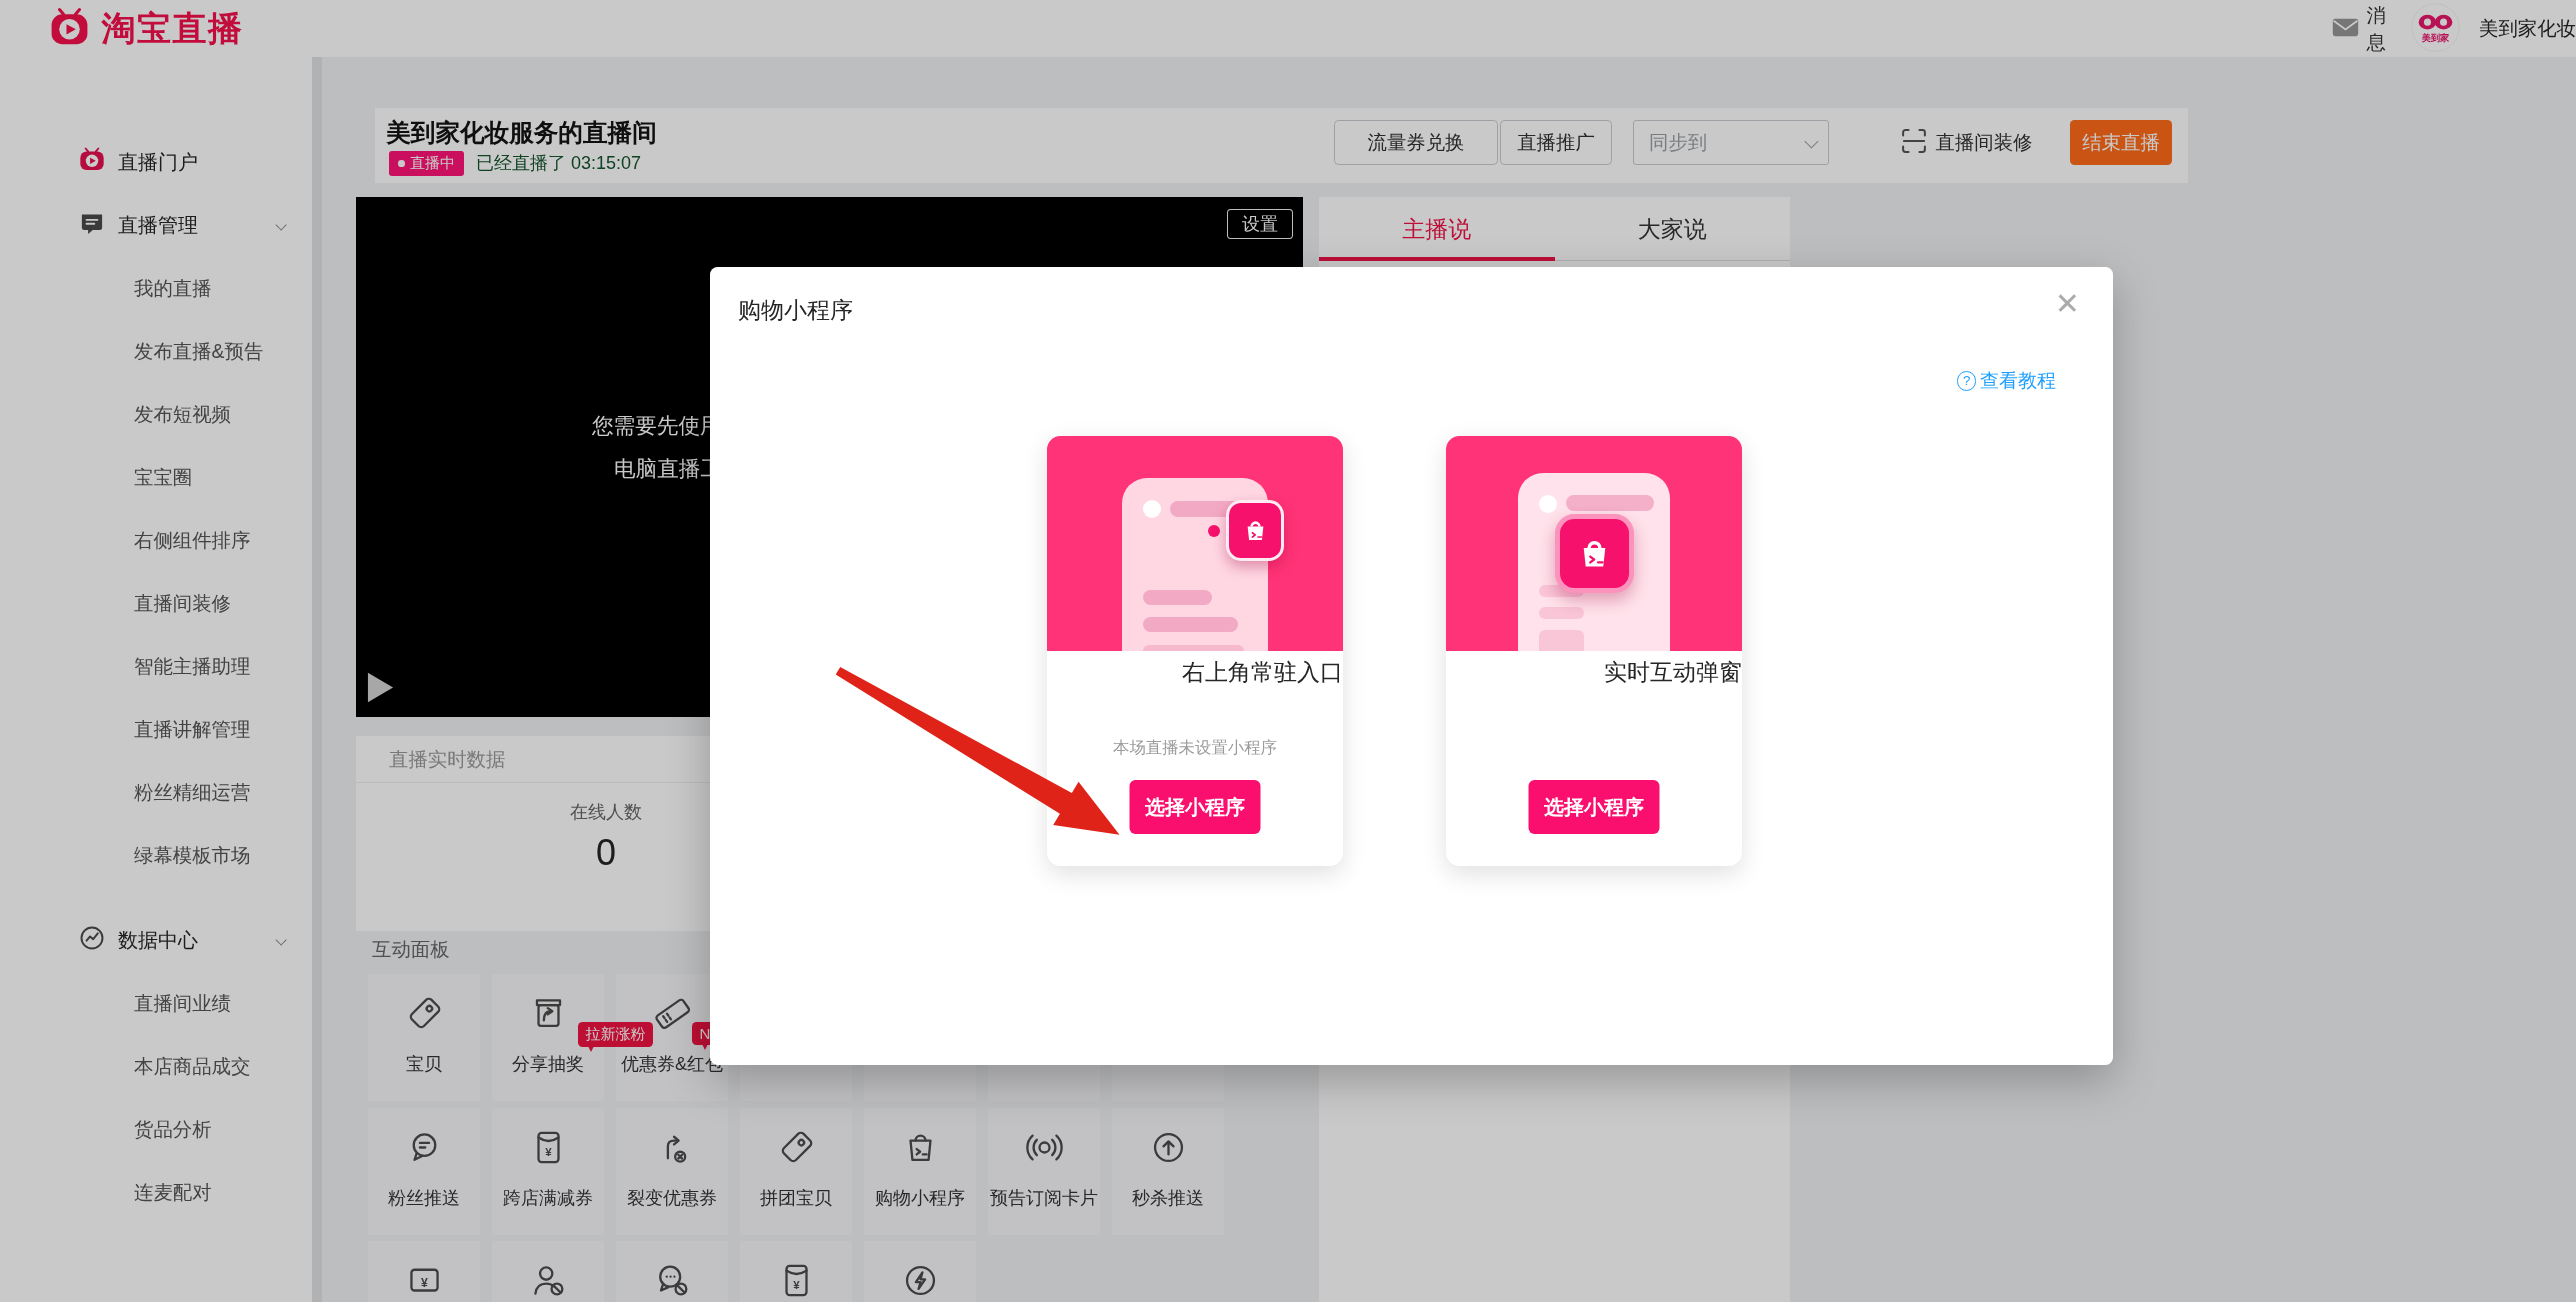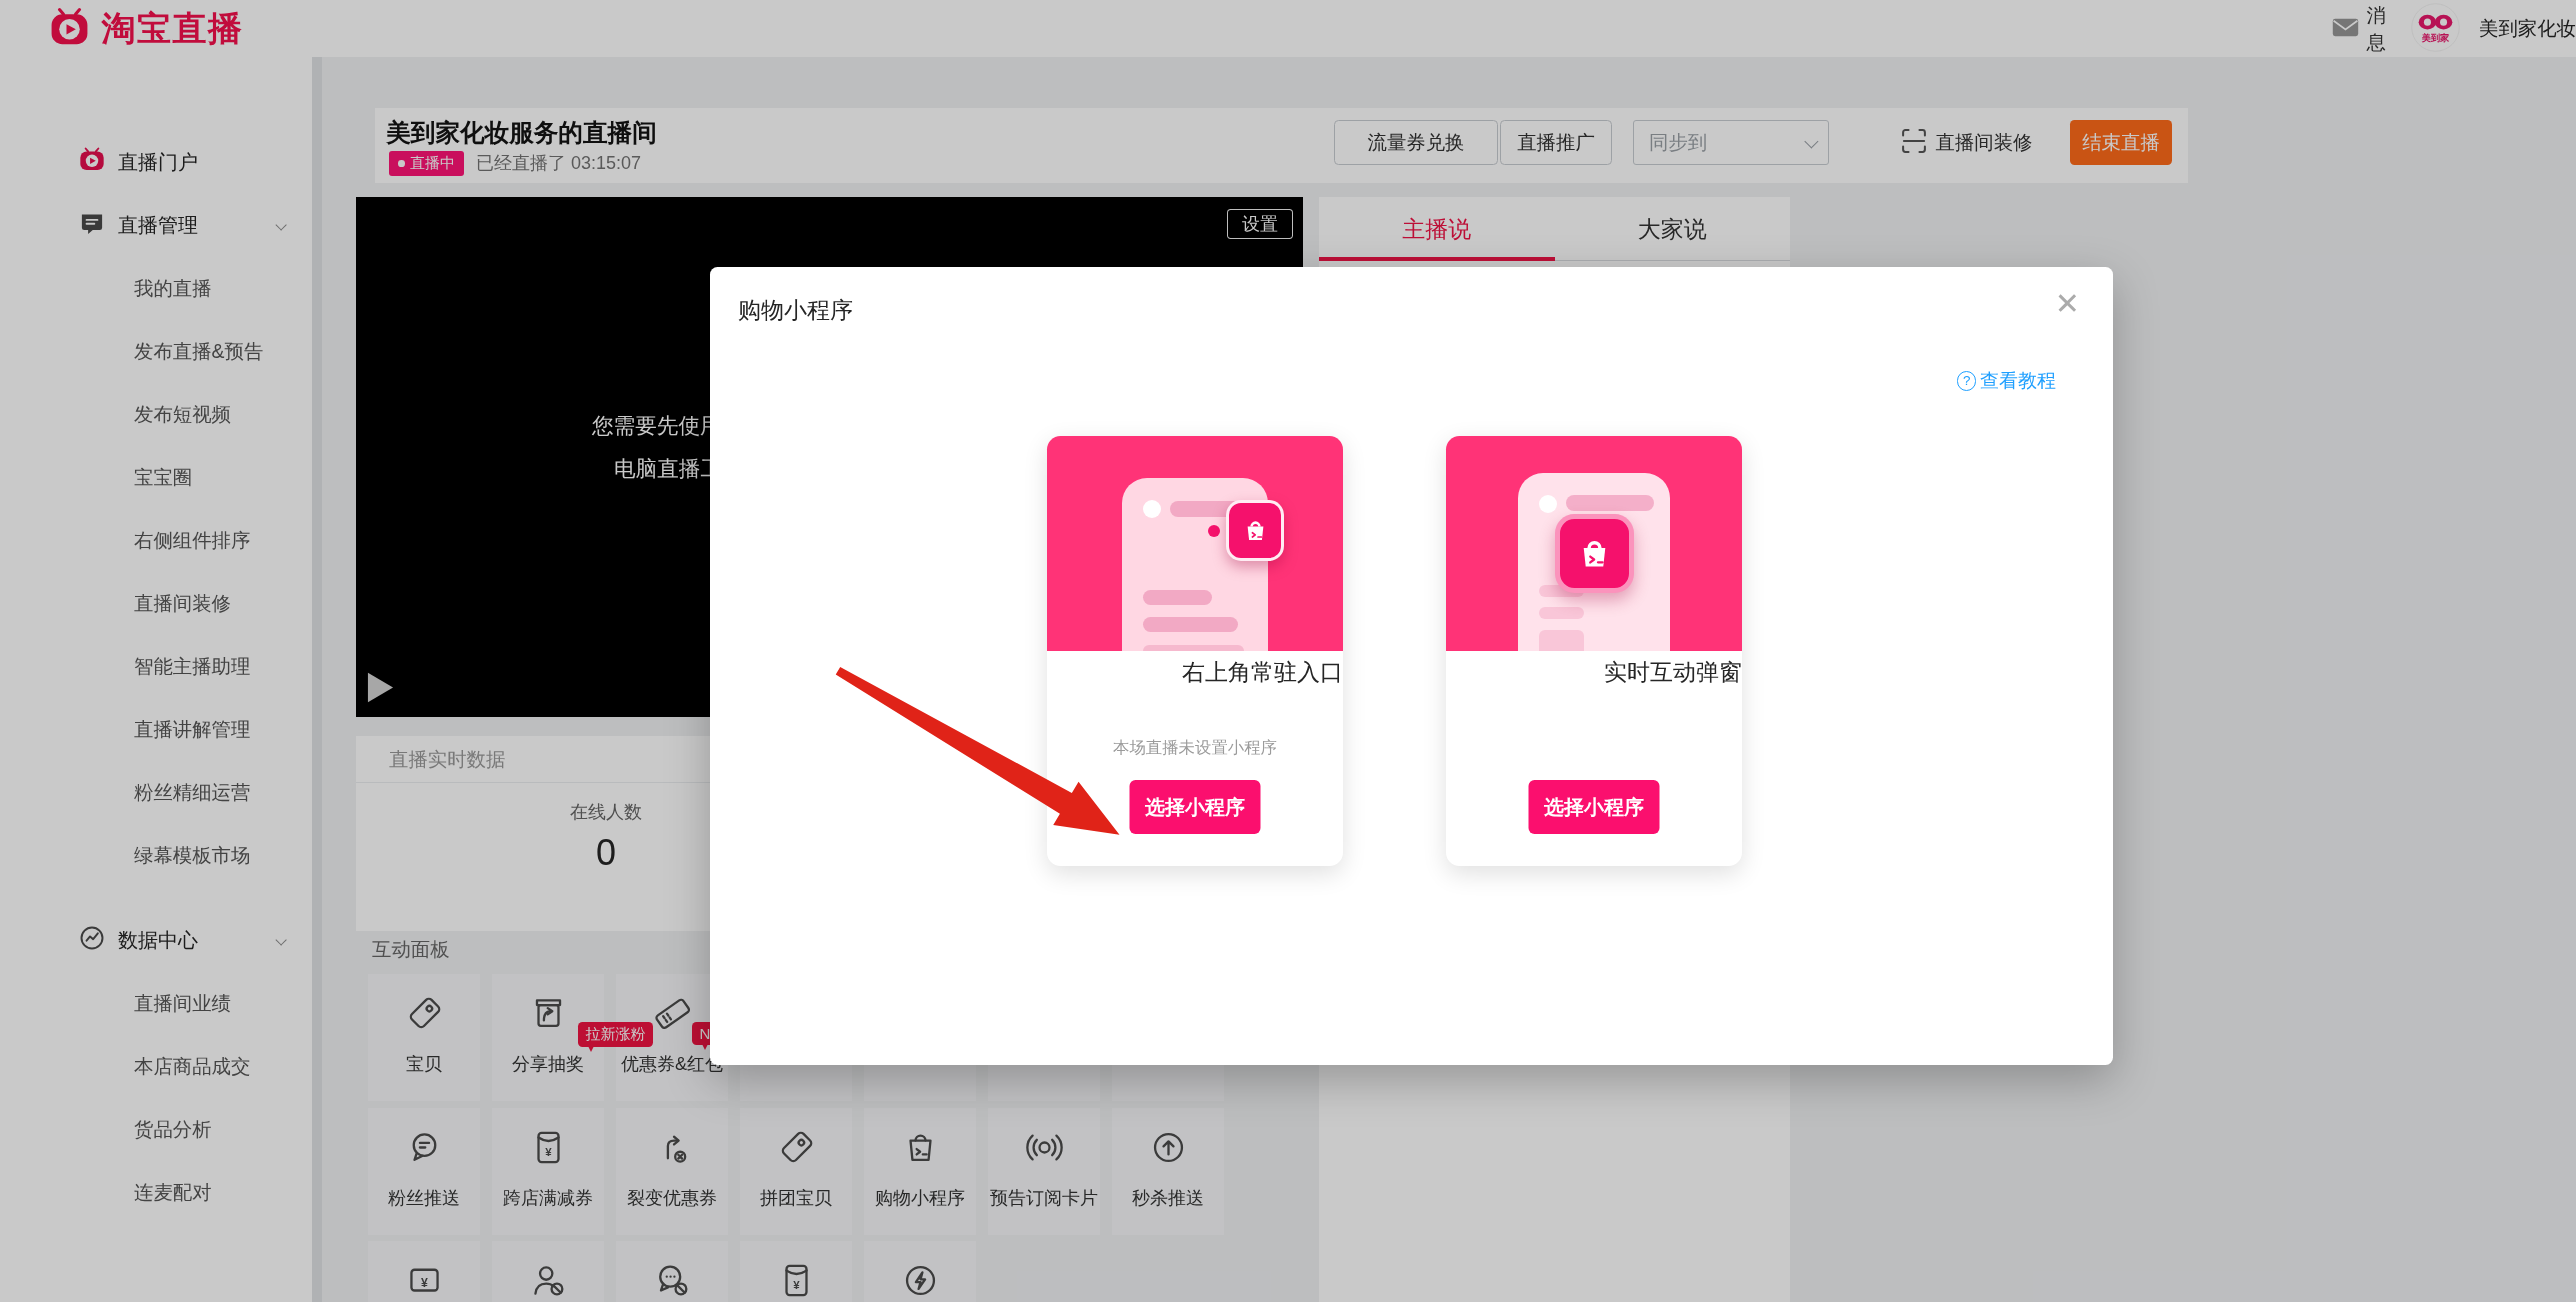--- a/index.html
+++ b/index.html
@@ -23,21 +23,21 @@
   .side-item.lvl2 { padding-left:134px; font-size:19.4px; color:#555; }
   .side-item.gap { margin-top:22.4px; }
   .side-chev { position:absolute; right:27px; top:27px; width:8.2px; height:8.2px; border-right:1.9px solid #8c8c8c; border-bottom:1.9px solid #8c8c8c; transform:rotate(45deg); }
 
   
   .title-strip { position:absolute; left:375px; top:108px; width:1813px; height:75px; background:#fff; z-index:1; }
   .room-title { position:absolute; left:11.2px; top:7.5px; font-size:24.6px; font-weight:600; color:#141414; }
   .live-row { position:absolute; left:14px; top:43px; display:flex; align-items:center; gap:12px; }
   .live-badge { height:24.6px; padding:0 9px; background:#ff1476; border-radius:3px; color:#fff; font-size:15px; display:flex; align-items:center; gap:5.2px; }
   .live-badge .dot { width:6.7px; height:6.7px; border-radius:50%; background:#fff; }
-  .live-duration { font-size:18px; color:#737373; }
+  .live-duration { font-size:18px; color:#14532d; }
   .btn-ghost { position:absolute; top:12px; height:45px; background:#fff; border:1.5px solid #c8cdd2; border-radius:4.5px; font-size:19.4px; color:#333; display:flex; align-items:center; justify-content:center; cursor:pointer; }
   .sel-box { position:absolute; top:12px; left:1258px; width:196px; height:45px; border:1.5px solid #c8cdd2; border-radius:3px; background:#fff; display:flex; align-items:center; justify-content:space-between; padding:0 13.4px 0 15px; cursor:pointer; }
   .sel-box .ph { font-size:19.4px; color:#9aa0a6; }
   .sel-chev { width:9.7px; height:9.7px; border-right:1.9px solid #9aa0a6; border-bottom:1.9px solid #9aa0a6; transform:rotate(45deg) translateY(-2.2px); }
   .scan-group { position:absolute; left:1525px; top:12px; height:45px; display:flex; align-items:center; gap:7.5px; cursor:pointer; }
   .scan-label { font-size:19.4px; color:#333; }
   .btn-end { position:absolute; left:1695px; top:12px; width:102px; height:45px; background:#ff6b1a; border:none; border-radius:4.5px; color:#fff; font-size:19.4px; display:flex; align-items:center; justify-content:center; cursor:pointer; }
 
   
   .video-area { position:absolute; left:356px; top:197px; width:947px; height:520px; background:#000; z-index:1; }

